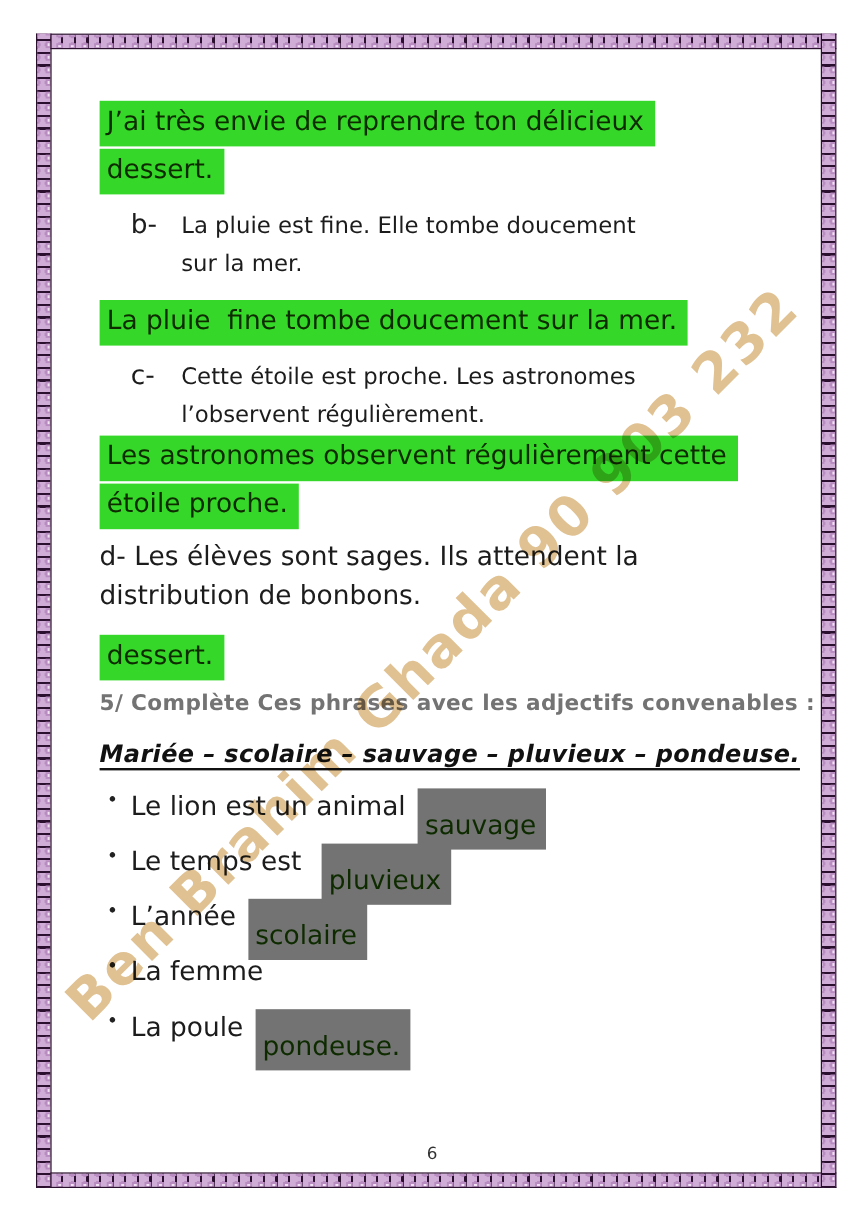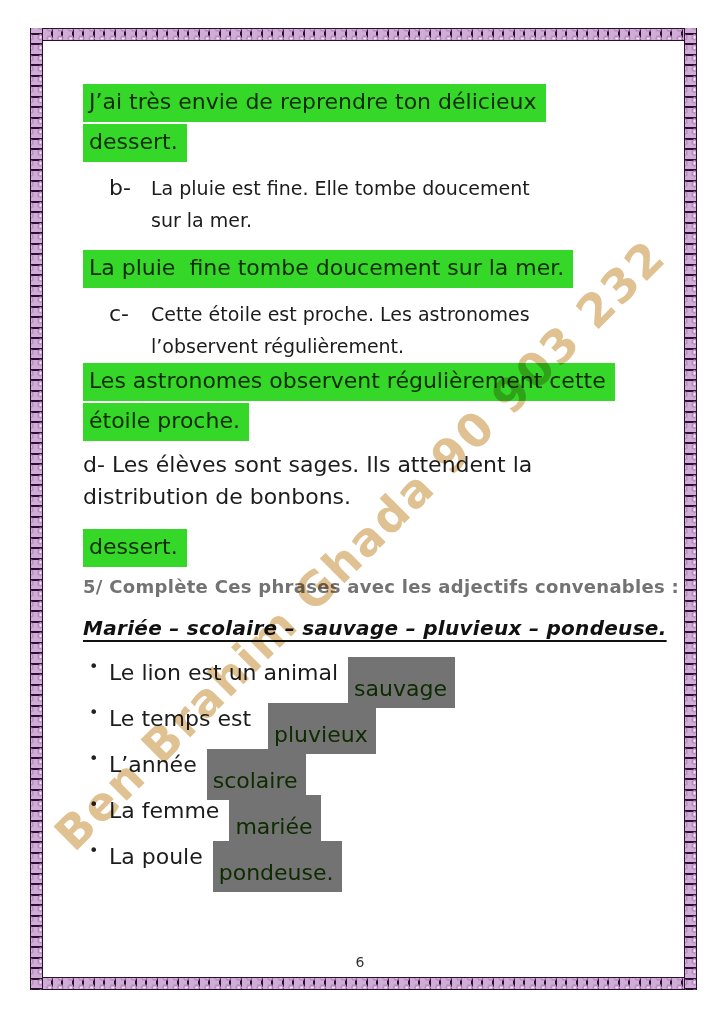--- a/index.html
+++ b/index.html
@@ -176,21 +176,20 @@
         <span class="ans">pluvieux</span>
       </div>
       <div class="bullet-item">
         <span class="dot"></span>
         <span class="prefix">L’année </span>
         <span class="ans">scolaire</span>
       </div>
       <div class="bullet-item">
         <span class="dot"></span>
         <span class="prefix">La femme </span>
-        <span class="ans">mariée</span>
       </div>
       <div class="bullet-item">
         <span class="dot"></span>
         <span class="prefix">La poule </span>
         <span class="ans">pondeuse.</span>
       </div>
     </div>
 
   </div>
 

